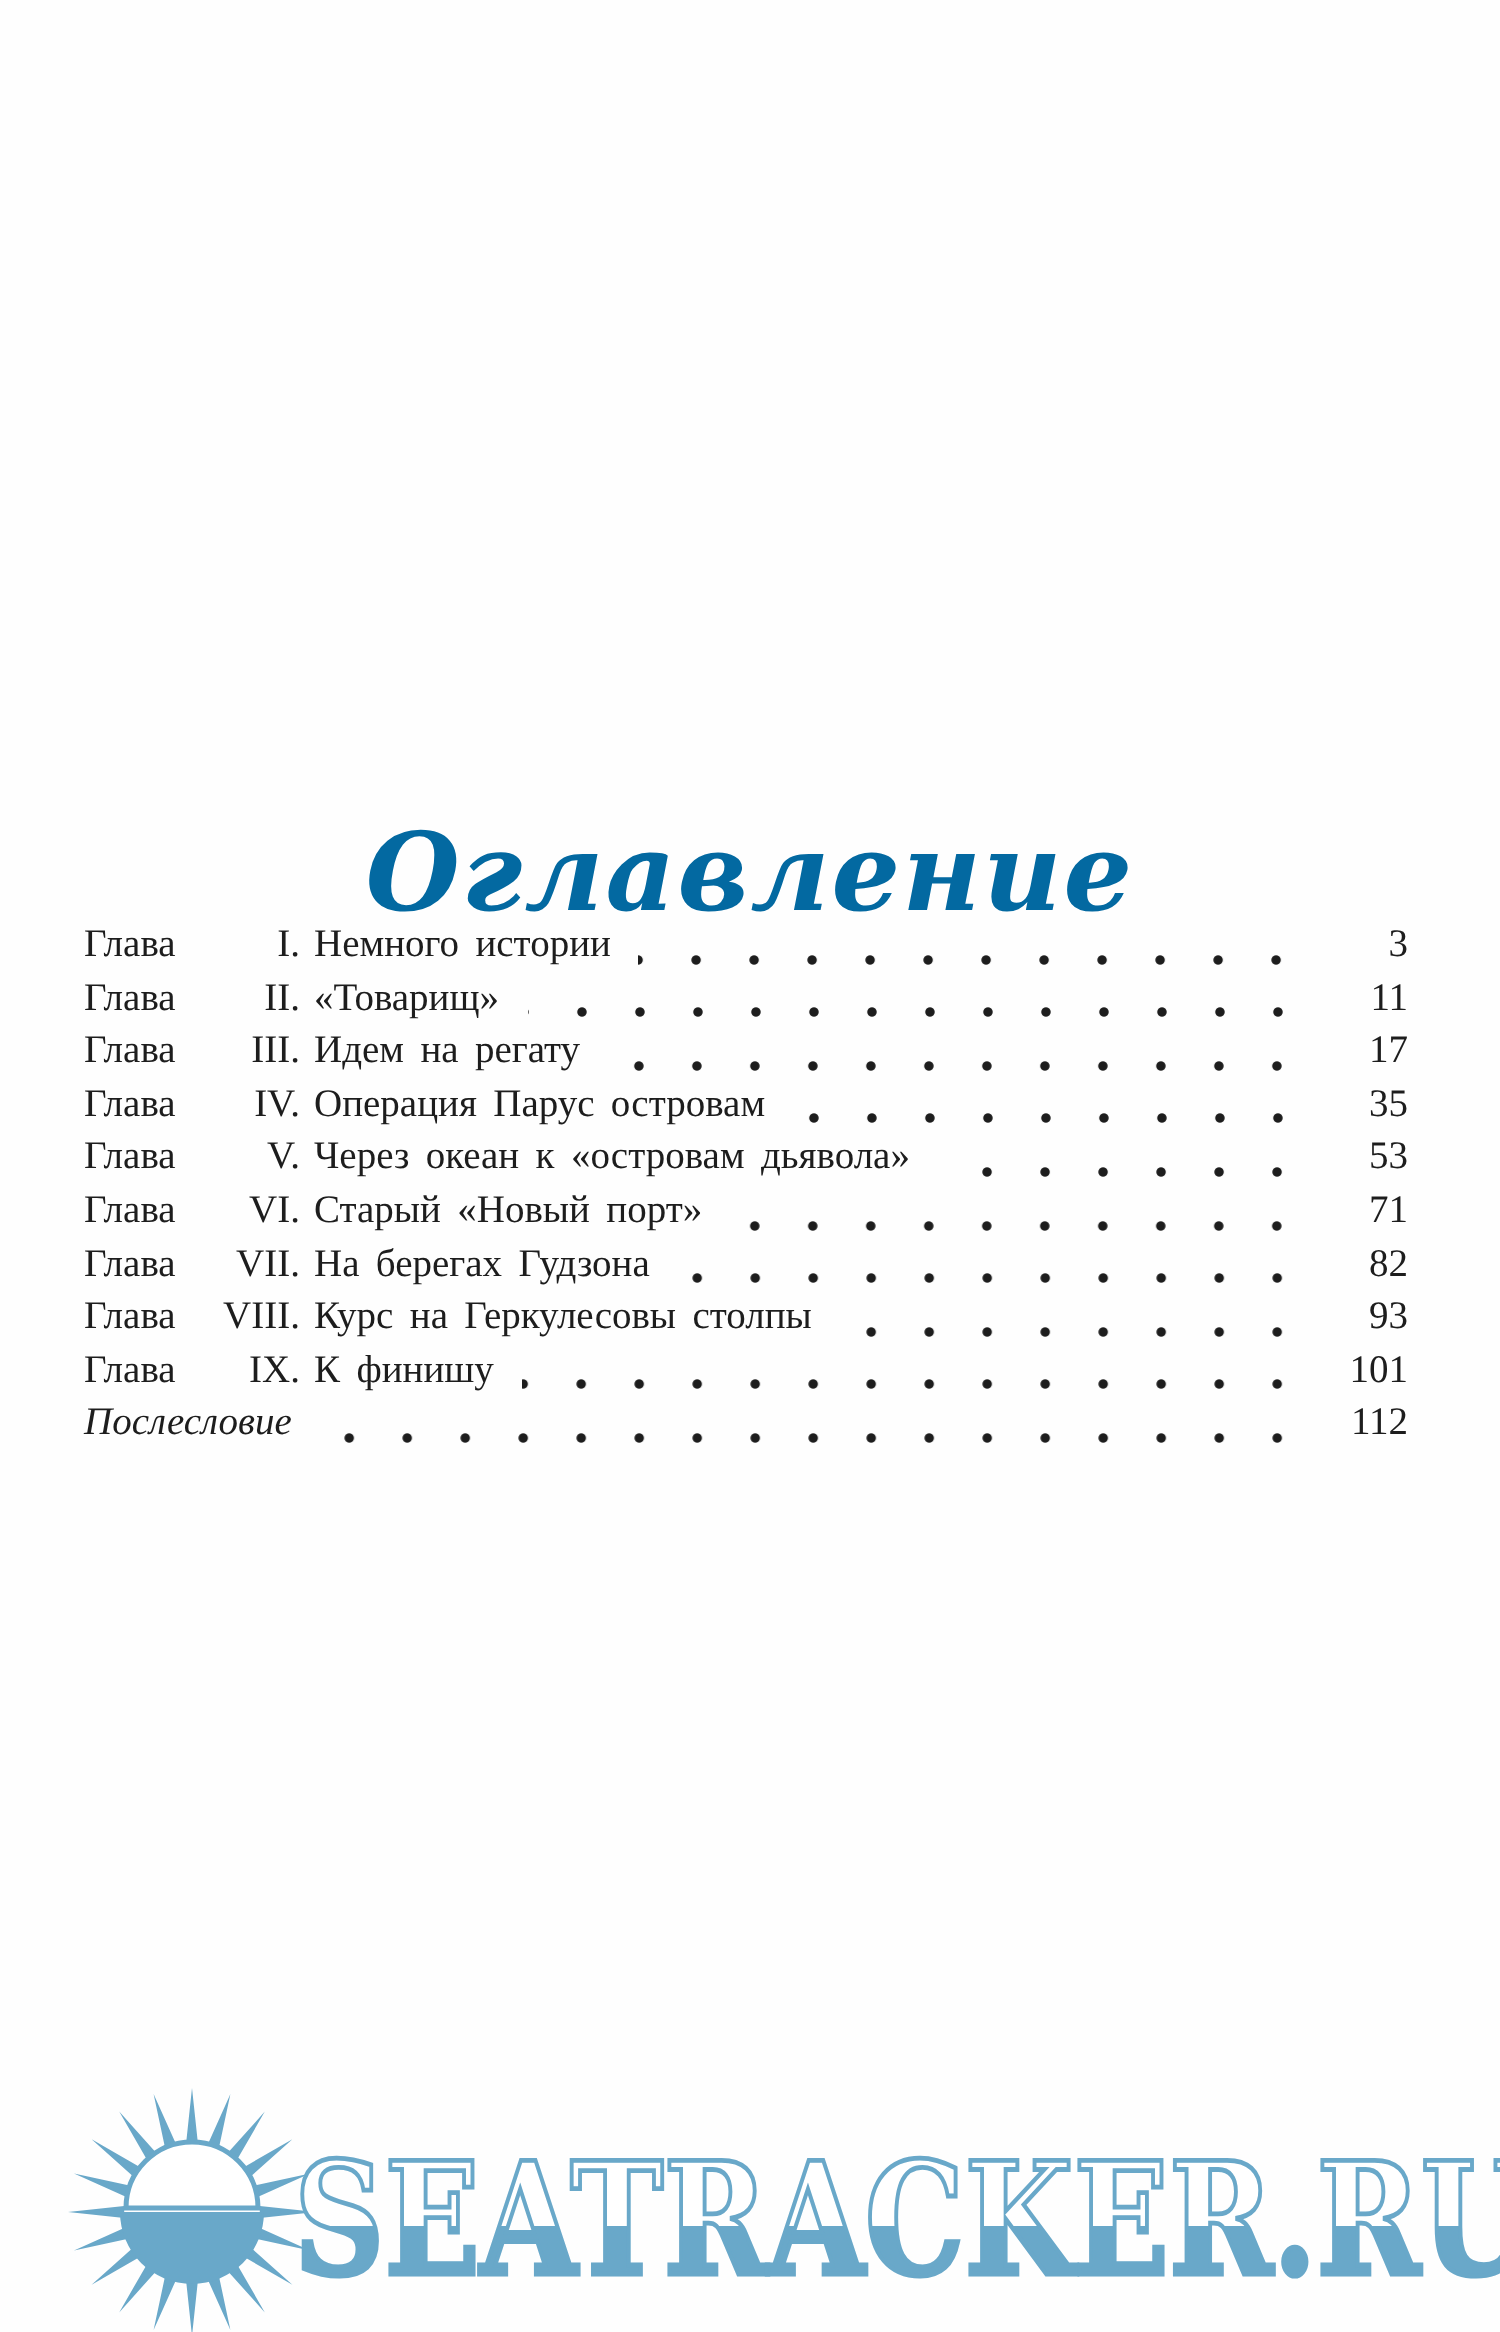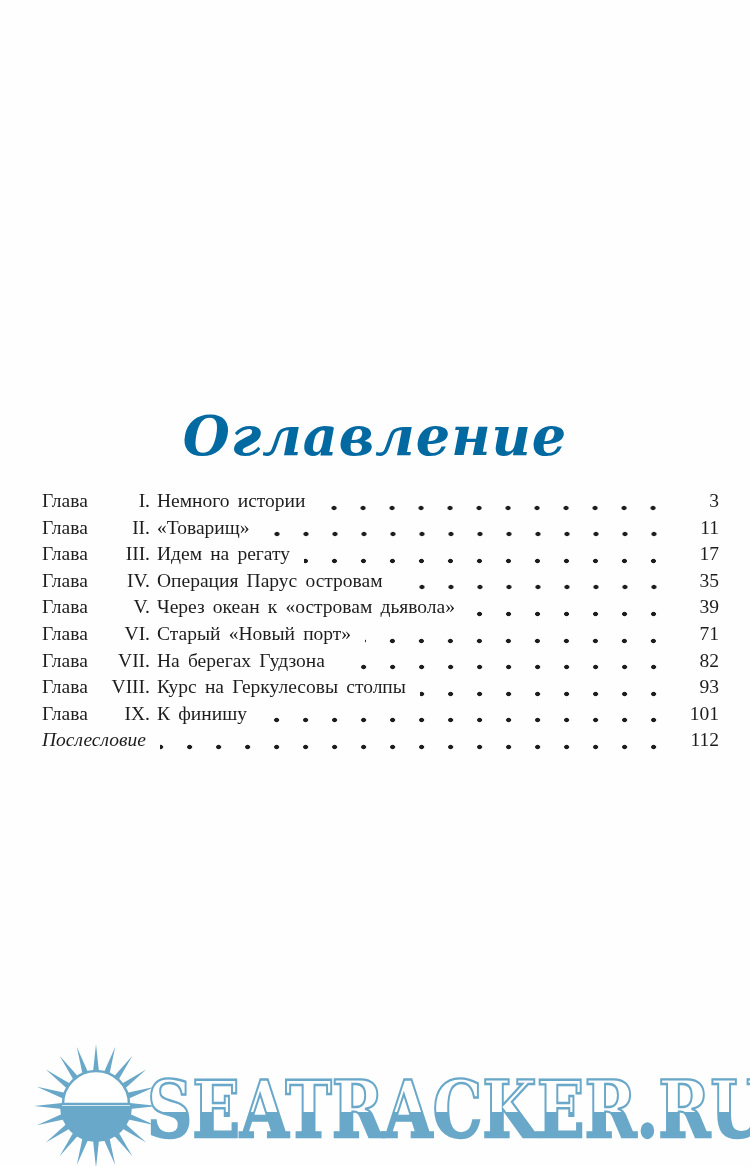--- a/index.html
+++ b/index.html
@@ -30,24 +30,23 @@
     line-height: 46px;
     letter-spacing: 1px;
     color: #0369a1;
   }
 
   
   .toc {
     position: absolute;
     top: 460px;
     left: 42px;
-    right: 31px;
+    right: 46px;
     font-size: 19.5px;
     line-height: 26.6px;
-    margin-top: 28px;
   }
   .toc-row {
     display: flex;
     align-items: baseline;
     white-space: nowrap;
     word-spacing: 0.17em;
   }
   .col-chapter {
     width: 66px;
     flex: 0 0 auto;
@@ -135,21 +134,21 @@
     <span class="col-title">Операция Парус островам</span>
     <span class="leader"></span>
     <span class="col-page">35</span>
   </div>
 
   <div class="toc-row">
     <span class="col-chapter">Глава</span>
     <span class="col-numeral">V.</span>
     <span class="col-title">Через океан к «островам дьявола»</span>
     <span class="leader"></span>
-    <span class="col-page">39</span>
+    <span class="col-page">53</span>
   </div>
 
   <div class="toc-row">
     <span class="col-chapter">Глава</span>
     <span class="col-numeral">VI.</span>
     <span class="col-title">Старый «Новый порт»</span>
     <span class="leader"></span>
     <span class="col-page">71</span>
   </div>
 

